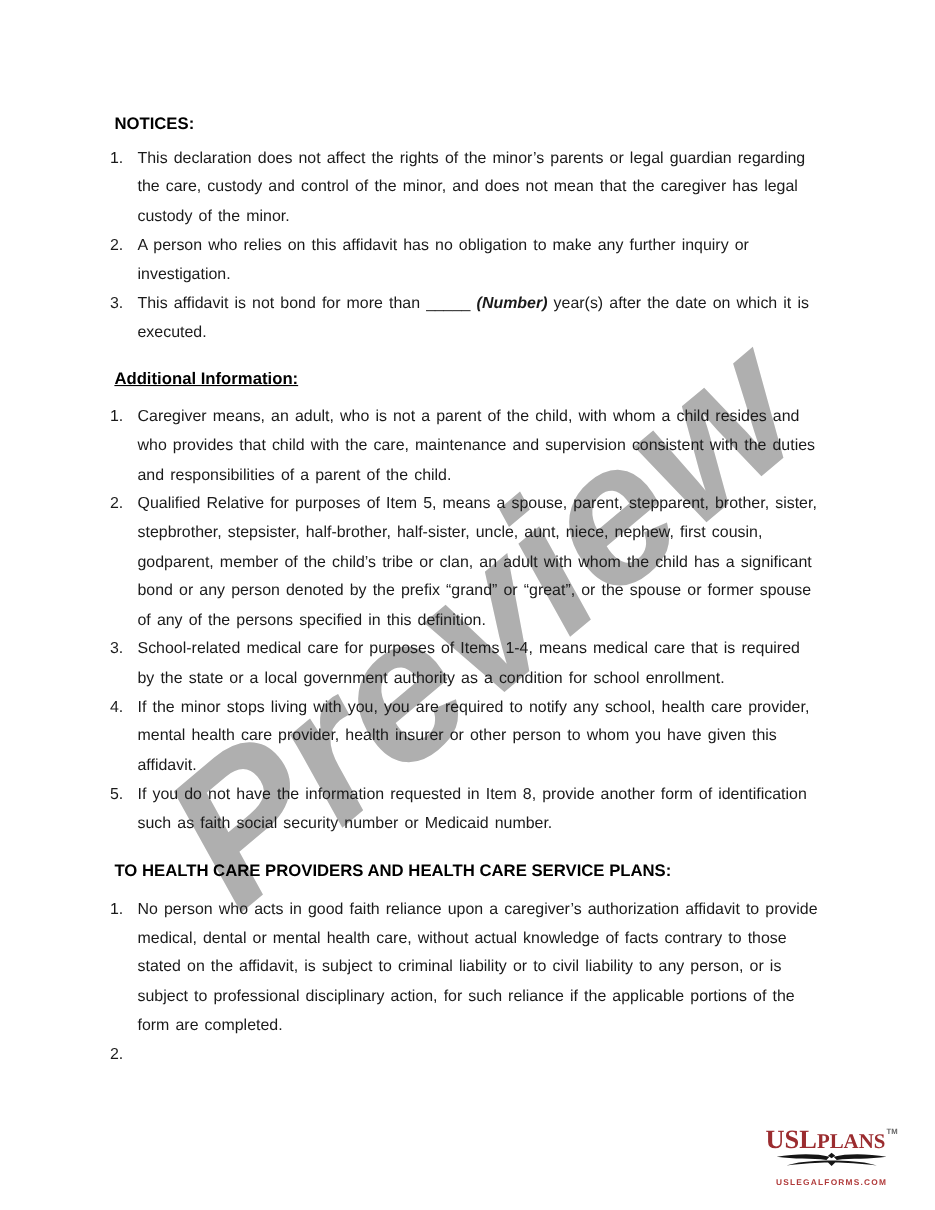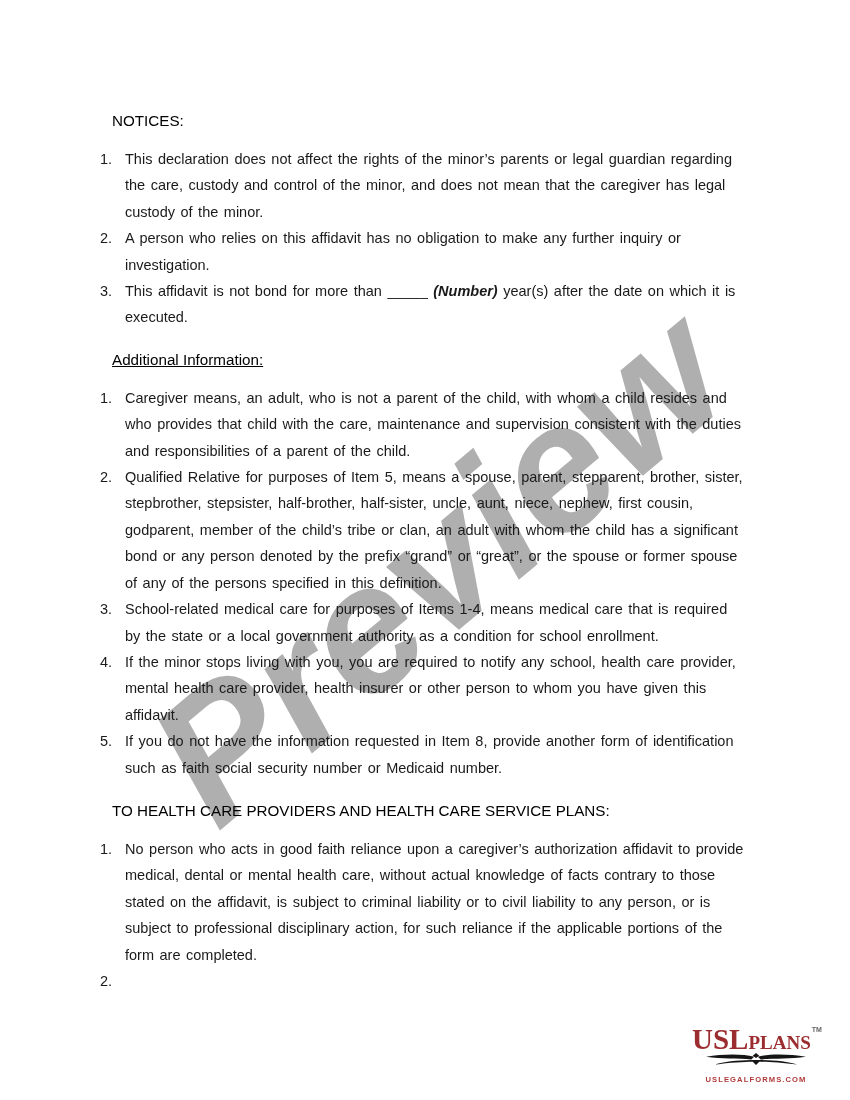--- a/index.html
+++ b/index.html
@@ -26,23 +26,23 @@
   }
   .content{
     position:relative;z-index:1;
     padding:96px 0 0 100px;
     width:648px;
     font-size:14.5px;
     line-height:26.4px;
   }
   .sec-heading{
     font-size:15.2px;
-    font-weight:normal;
+    font-weight:bold;
     color:#000;
-    margin:12px;
+    margin:4px;
     line-height:26px;
   }
   .underline{text-decoration:underline;}
   #additional-heading{margin-top:16px;}
   #caregivers-heading{margin-top:12px;}
   #providers-heading{margin-top:17px;}
   ol.doc-list{list-style:none;margin:0;padding:0;word-spacing:1.5px;}
   #list-notices{margin-top:5px;}
   #list-caregivers{margin-top:8px;}
   #list-providers{margin-top:8.6px;}
@@ -59,21 +59,21 @@
     text-align:center;
     line-height:1;
     z-index:1;
   }
   .brand{
     font-family:"Liberation Serif","DejaVu Serif",serif;
     font-weight:bold;
     color:#9b2c2f;
     white-space:nowrap;
   }
-  .brand-lg{font-size:29px;}
+  .brand-lg{font-size:24px;}
   .brand-sm{font-size:19px;}
   .tm{
     font-size:7px;color:#666;
     vertical-align:top;
     position:relative;top:1px;margin-left:1px;
     font-family:"Liberation Sans",sans-serif;
     font-weight:bold;
   }
   .eagle{display:block;margin:-2px auto 0 auto;}
   .domain{

